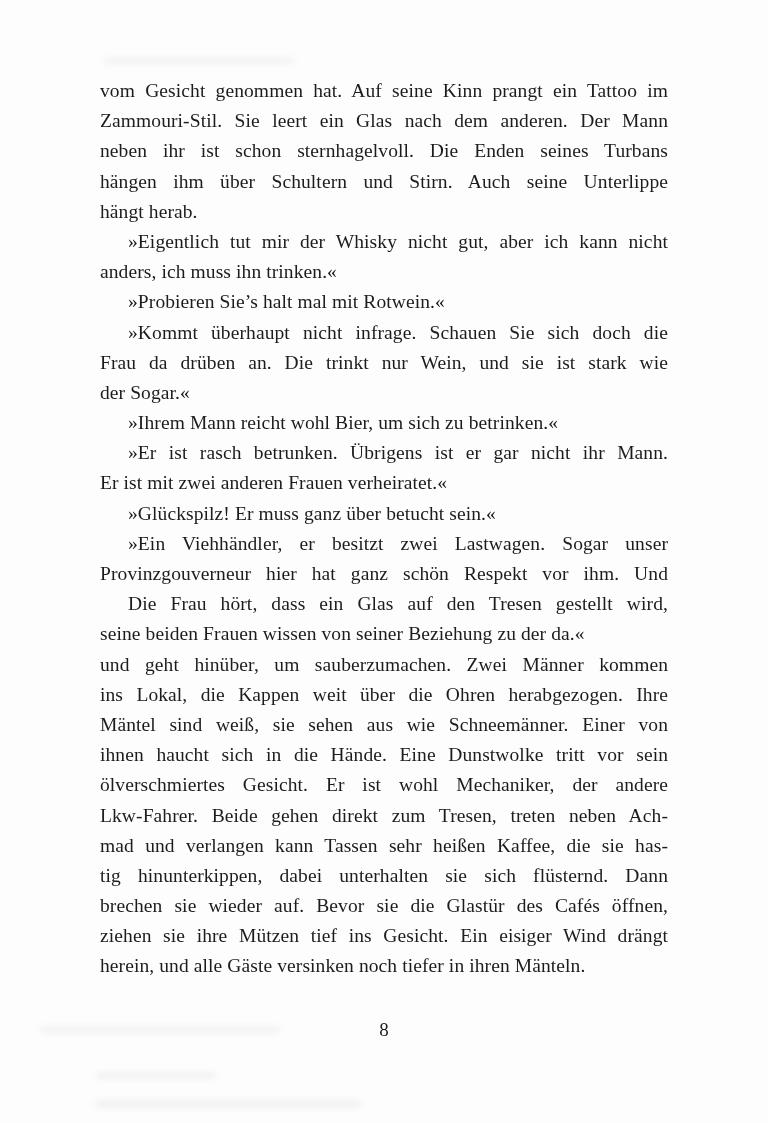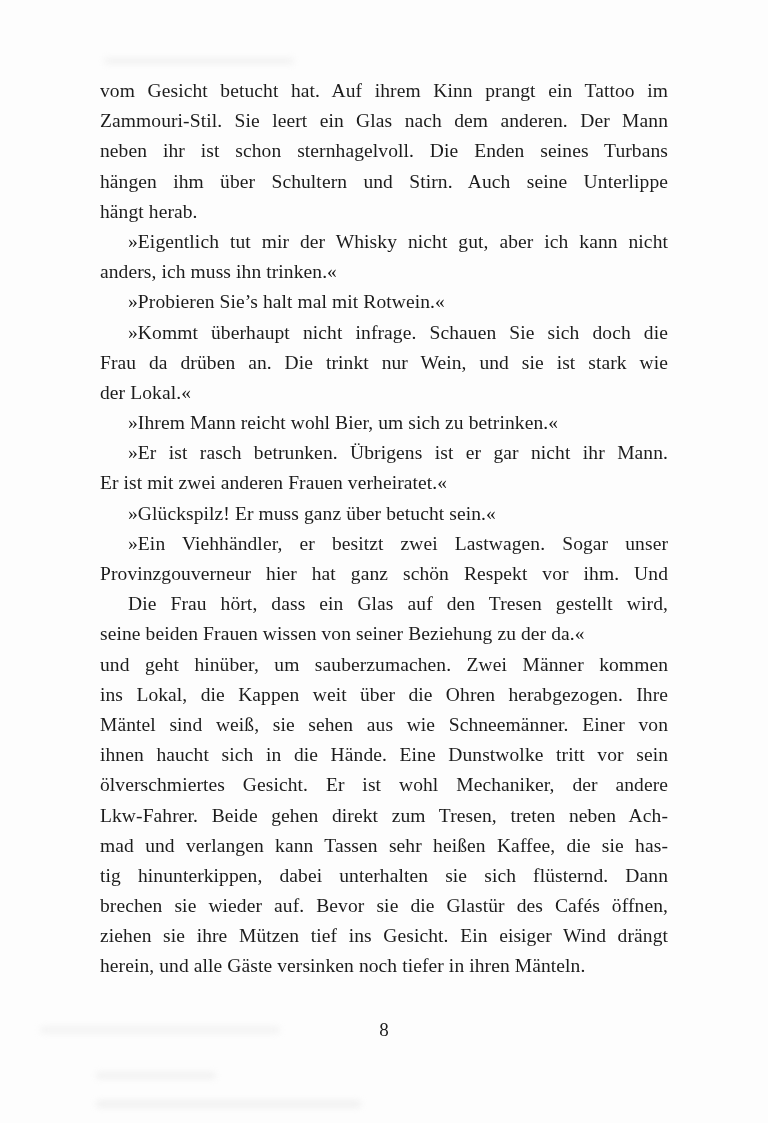--- a/index.html
+++ b/index.html
@@ -65,31 +65,31 @@
 </head>
 <body>
 
 <div class="page">
   <div class="artifact a1"></div>
   <div class="artifact a2"></div>
   <div class="artifact a3"></div>
   <div class="artifact a4"></div>
 
   <div class="text-block">
-      <div class="line">vom Gesicht betucht hat. Auf ihrem Kinn prangt ein Tattoo im</div>
+      <div class="line">vom Gesicht genommen hat. Auf seine Kinn prangt ein Tattoo im</div>
       <div class="line">Zammouri-Stil. Sie leert ein Glas nach dem anderen. Der Mann</div>
       <div class="line">neben ihr ist schon sternhagelvoll. Die Enden seines Turbans</div>
       <div class="line">hängen ihm über Schultern und Stirn. Auch seine Unterlippe</div>
       <div class="line end">hängt herab.</div>
       <div class="line indent">»Eigentlich tut mir der Whisky nicht gut, aber ich kann nicht</div>
       <div class="line end">anders, ich muss ihn trinken.«</div>
       <div class="line indent end">»Probieren Sie’s halt mal mit Rotwein.«</div>
       <div class="line indent">»Kommt überhaupt nicht infrage. Schauen Sie sich doch die</div>
       <div class="line">Frau da drüben an. Die trinkt nur Wein, und sie ist stark wie</div>
-      <div class="line end">der Lokal.«</div>
+      <div class="line end">der Sogar.«</div>
       <div class="line indent end">»Ihrem Mann reicht wohl Bier, um sich zu betrinken.«</div>
       <div class="line indent">»Er ist rasch betrunken. Übrigens ist er gar nicht ihr Mann.</div>
       <div class="line end">Er ist mit zwei anderen Frauen verheiratet.«</div>
       <div class="line indent end">»Glückspilz! Er muss ganz über betucht sein.«</div>
       <div class="line indent">»Ein Viehhändler, er besitzt zwei Lastwagen. Sogar unser</div>
       <div class="line">Provinzgouverneur hier hat ganz schön Respekt vor ihm. Und</div>
       <div class="line indent">Die Frau hört, dass ein Glas auf den Tresen gestellt wird,</div>
       <div class="line end">seine beiden Frauen wissen von seiner Beziehung zu der da.«</div>
       <div class="line">und geht hinüber, um sauberzumachen. Zwei Männer kommen</div>
       <div class="line">ins Lokal, die Kappen weit über die Ohren herabgezogen. Ihre</div>

